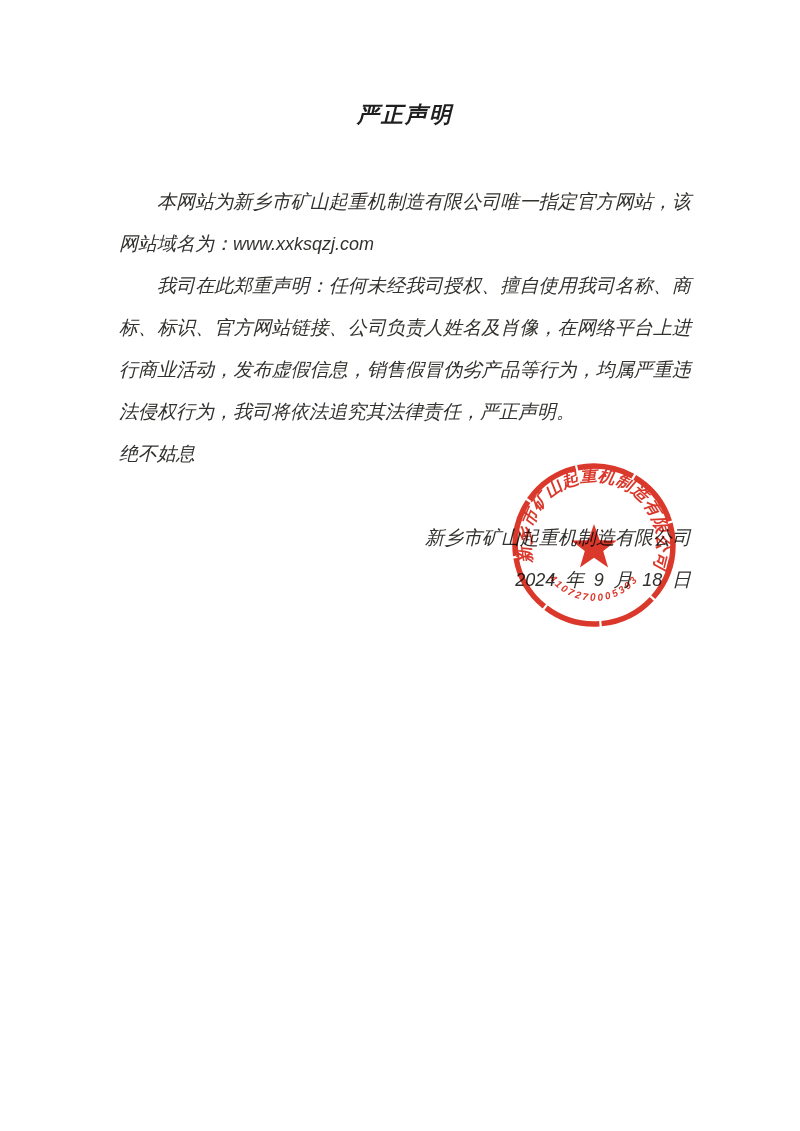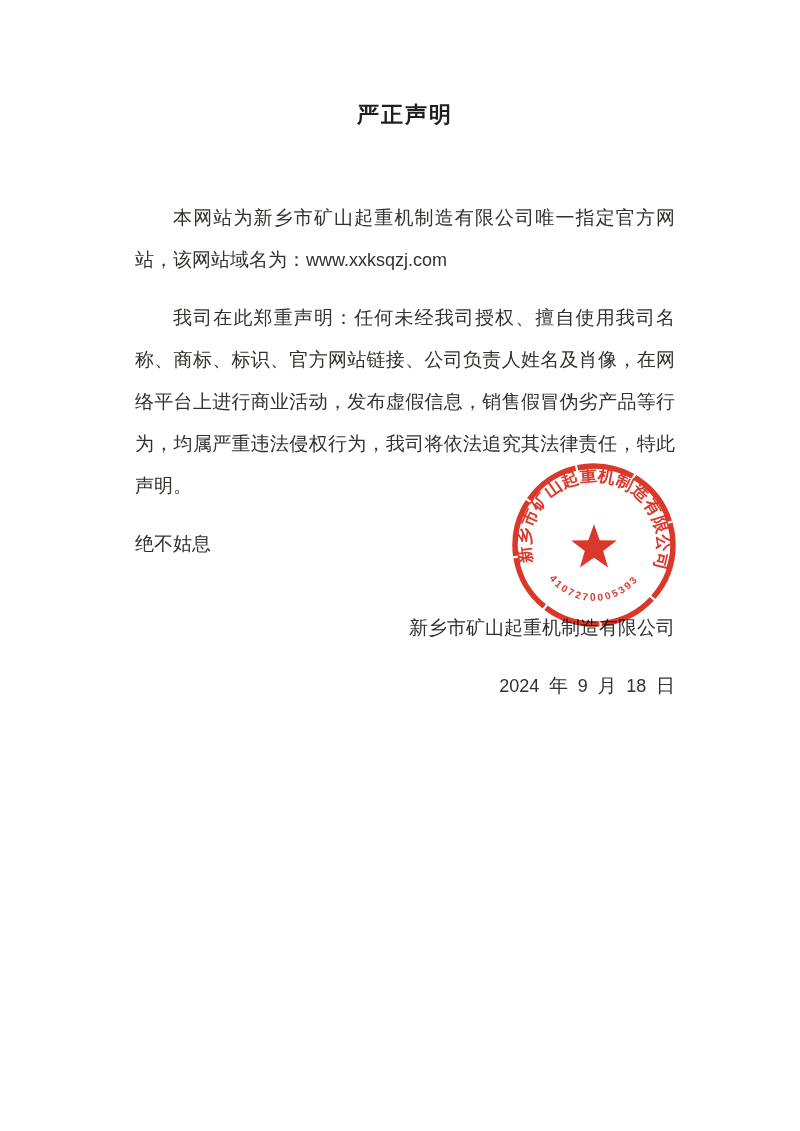--- a/index.html
+++ b/index.html
@@ -6,41 +6,42 @@
   body {
     width: 800px; height: 1131px;
     background: #ffffff;
     font-family: "Liberation Serif", "DejaVu Serif", serif;
     position: relative;
     overflow: hidden;
   }
   .page {
     position: absolute; inset: 0;
     background: #ffffff;
+    font-style: italic;
   }
   .title {
     position: absolute;
     left: 119px; top: 94px; width: 572px;
     margin: 0;
     text-align: center;
     font-size: 22px;
     font-weight: bold;
     letter-spacing: 2px;
     color: #1f1f1f;
     line-height: 42px;
   }
   .body-text {
     position: absolute;
     left: 119px; top: 181px; width: 572px;
     font-size: 19px;
     line-height: 42px;
     color: #32312e;
     text-align: justify;
   }
-  .body-text p { margin: 16px; padding: 0; }
+  .body-text p { margin: 0; padding: 0; }
   .para { text-indent: 38px; }
   .para.no-indent { text-indent: 0; }
   .sans, .num {
     font-family: "Liberation Sans", "DejaVu Sans", sans-serif;
     font-size: 18px;
   }
   .company-line {
     text-align: right;
     padding-right: 14px;
     margin-top: 42px !important;
@@ -73,21 +74,21 @@
 <body>
 
 <div class="page">
 
   <h1 class="title">严正声明</h1>
 
   <div class="body-text">
 
     <p class="para"><span>本网站为新乡市矿山起重机制造有限公司唯一指定官方网站，该网站域名为：</span><span class="sans">www.xxksqzj.com</span></p>
 
-    <p class="para">我司在此郑重声明：任何未经我司授权、擅自使用我司名称、商标、标识、官方网站链接、公司负责人姓名及肖像，在网络平台上进行商业活动，发布虚假信息，销售假冒伪劣产品等行为，均属严重违法侵权行为，我司将依法追究其法律责任，特此声明。</p>
+    <p class="para">我司在此郑重声明：任何未经我司授权、擅自使用我司名称、商标、标识、官方网站链接、公司负责人姓名及肖像，在网络平台上进行商业活动，发布虚假信息，销售假冒伪劣产品等行为，均属严重违法侵权行为，我司将依法追究其法律责任，严正声明。</p>
 
     <p class="para no-indent">绝不姑息</p>
 
     <p class="company-line">新乡市矿山起重机制造有限公司</p>
 
     <p class="date-line">
       <span class="num">2024</span>
       <span>年</span>
       <span class="num">9</span>
       <span>月</span>

